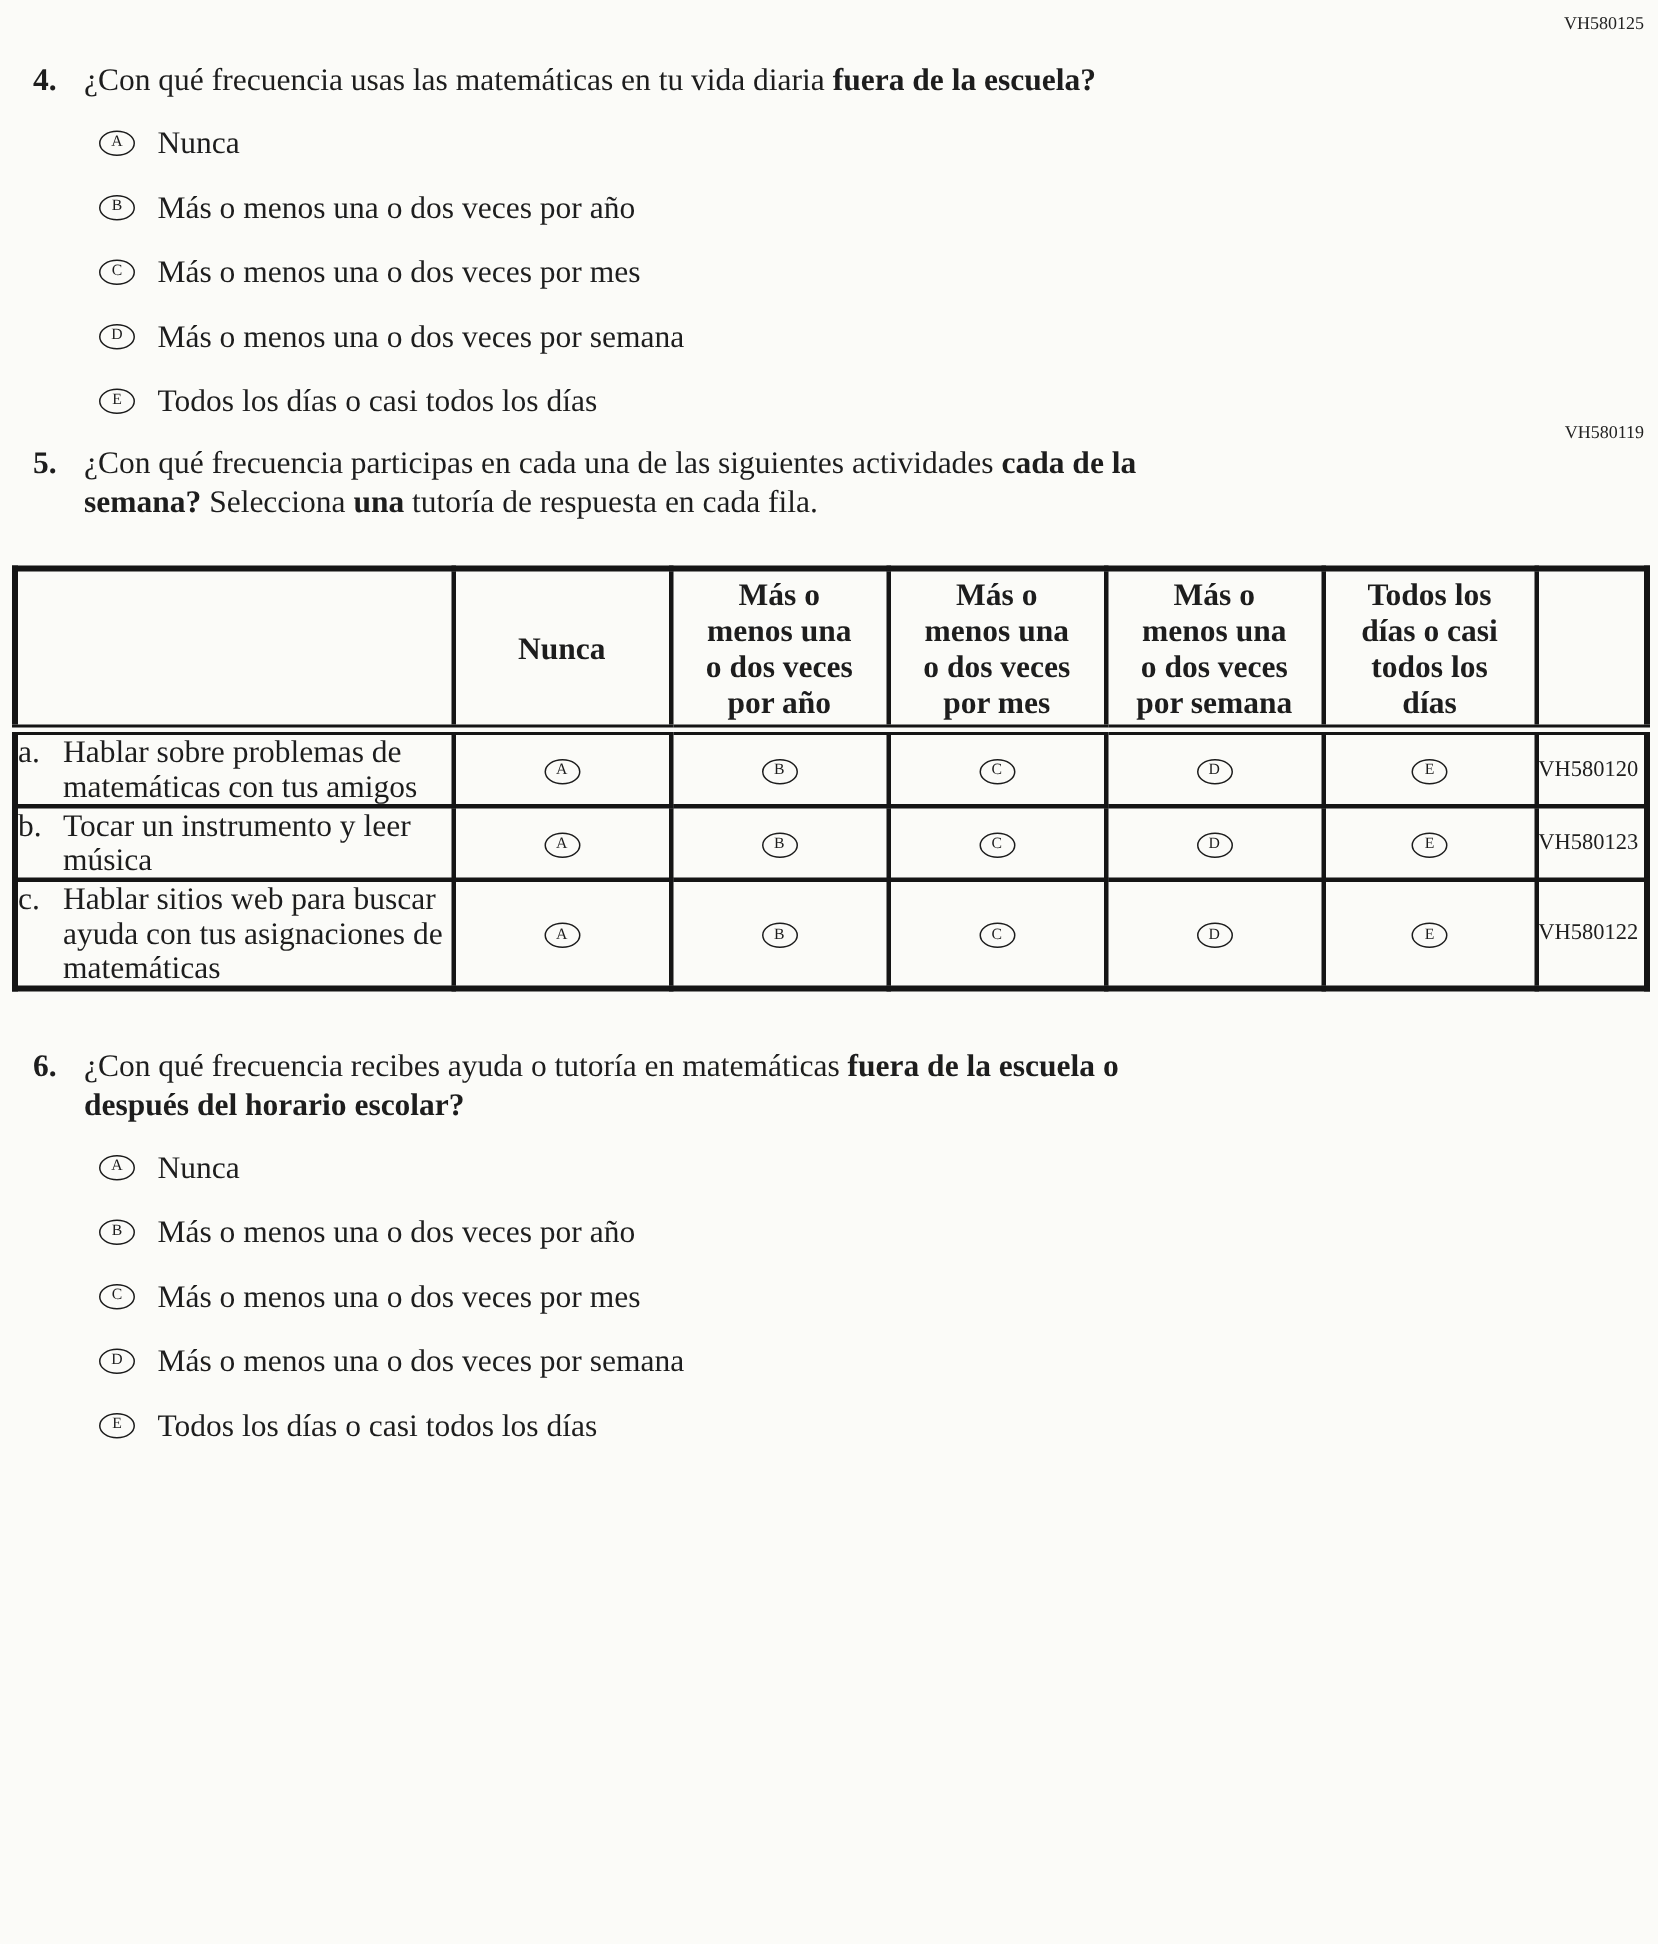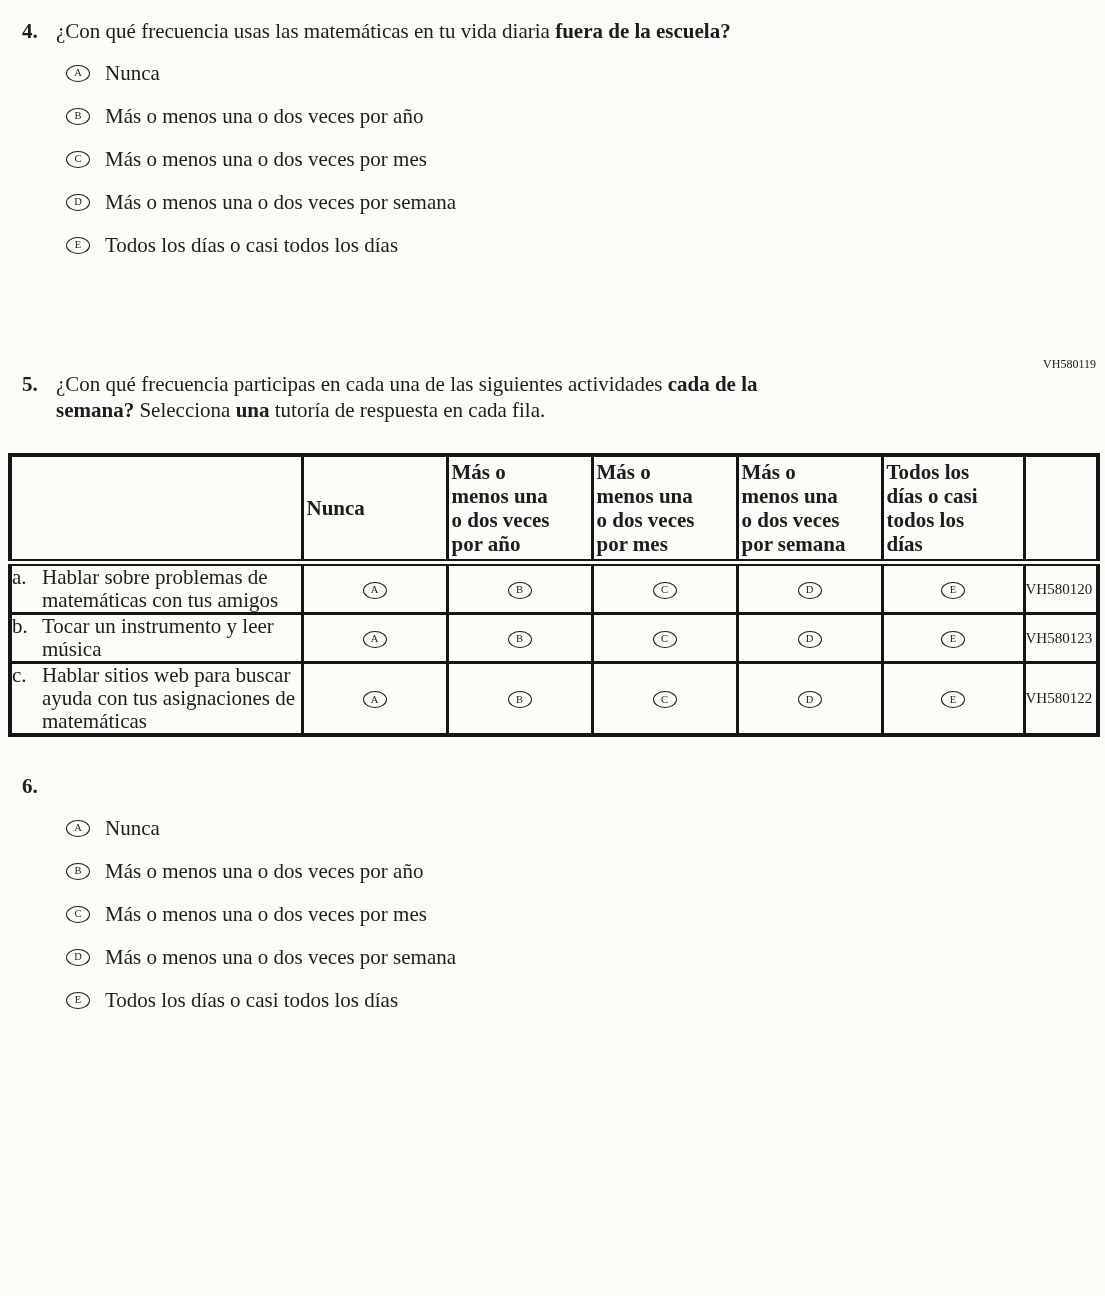--- a/index.html
+++ b/index.html
@@ -14,21 +14,21 @@
   .b { font-weight:bold;text-align:center; }
 
   .code {
     text-align:right;
     font-size:12px;
     line-height:14px;
     padding-right:9px;
     color:#222;
   }
   .code-top { padding-top:8px; }
-  .code-q5 { margin-top:98px; }
+  .code-q5 { }
   .code-q6 { margin-top:100px; }
 
   .question { display:flex; margin-left:22px; }
   .q4 { margin-top:18px; }
   .q5 { margin-top:0; }
   .q6 { margin-top:36px; }
   .qnum {
     font-weight:bold;
     width:34px; flex:none;
     font-size:21px; line-height:26px;
@@ -51,21 +51,21 @@
     border-collapse:collapse;
     table-layout:fixed;
     width:1088px;
     margin:30px 0 0 8px;
     border:4px solid #151515;
   }
   .grid th, .grid td { border:3px solid #151515; padding:0; }
   .grid thead th {
     border-bottom:7px double #151515;
     font-size:21px; font-weight:bold; line-height:24px;
-    text-align:left; vertical-align:middle;
+    text-align:center; vertical-align:middle;
     height:98px; padding:2px 3px;
     white-space:pre-line;
   }
   .stubcell {
     vertical-align:top;
     padding:6px 4px 6px 9px;
     font-size:21px; line-height:23px;
   }
   .rowlab { display:flex; }
   .rletter { width:30px; flex:none; }
@@ -75,20 +75,21 @@
     font-size:15px; line-height:13px;
     padding-left:3px; vertical-align:middle;
     overflow:hidden;
   }
 </style>
 </head>
 <body>
 
 <div class="page">
 
+  <div class="code code-top">VH580125</div>
   <div class="question q4">
     <div class="qnum">4.</div>
     <div class="qtext"><span>¿Con qué frecuencia usas las matemáticas en tu vida diaria </span><span class="b">fuera de la escuela?</span></div>
   </div>
   <div class="options">
       <div class="opt">
     <span class="bubble">
           <span class="bl">A</span>
         </span>
     <span class="olabel">Nunca</span>
@@ -235,20 +236,21 @@
             </span></td>
           <td class="codecol">
       <span class="rowcode">VH580122</span>
     </td>
   </tr>
       </tbody>
   </table>
 
   <div class="question q6">
     <div class="qnum">6.</div>
+    <div class="qtext"><span>¿Con qué frecuencia recibes ayuda o tutoría en matemáticas </span><span class="b">fuera de la escuela o</span><br><span class="b">después del horario escolar?</span></div>
   </div>
   <div class="options">
       <div class="opt">
     <span class="bubble">
           <span class="bl">A</span>
         </span>
     <span class="olabel">Nunca</span>
   </div>
       <div class="opt">
     <span class="bubble">

